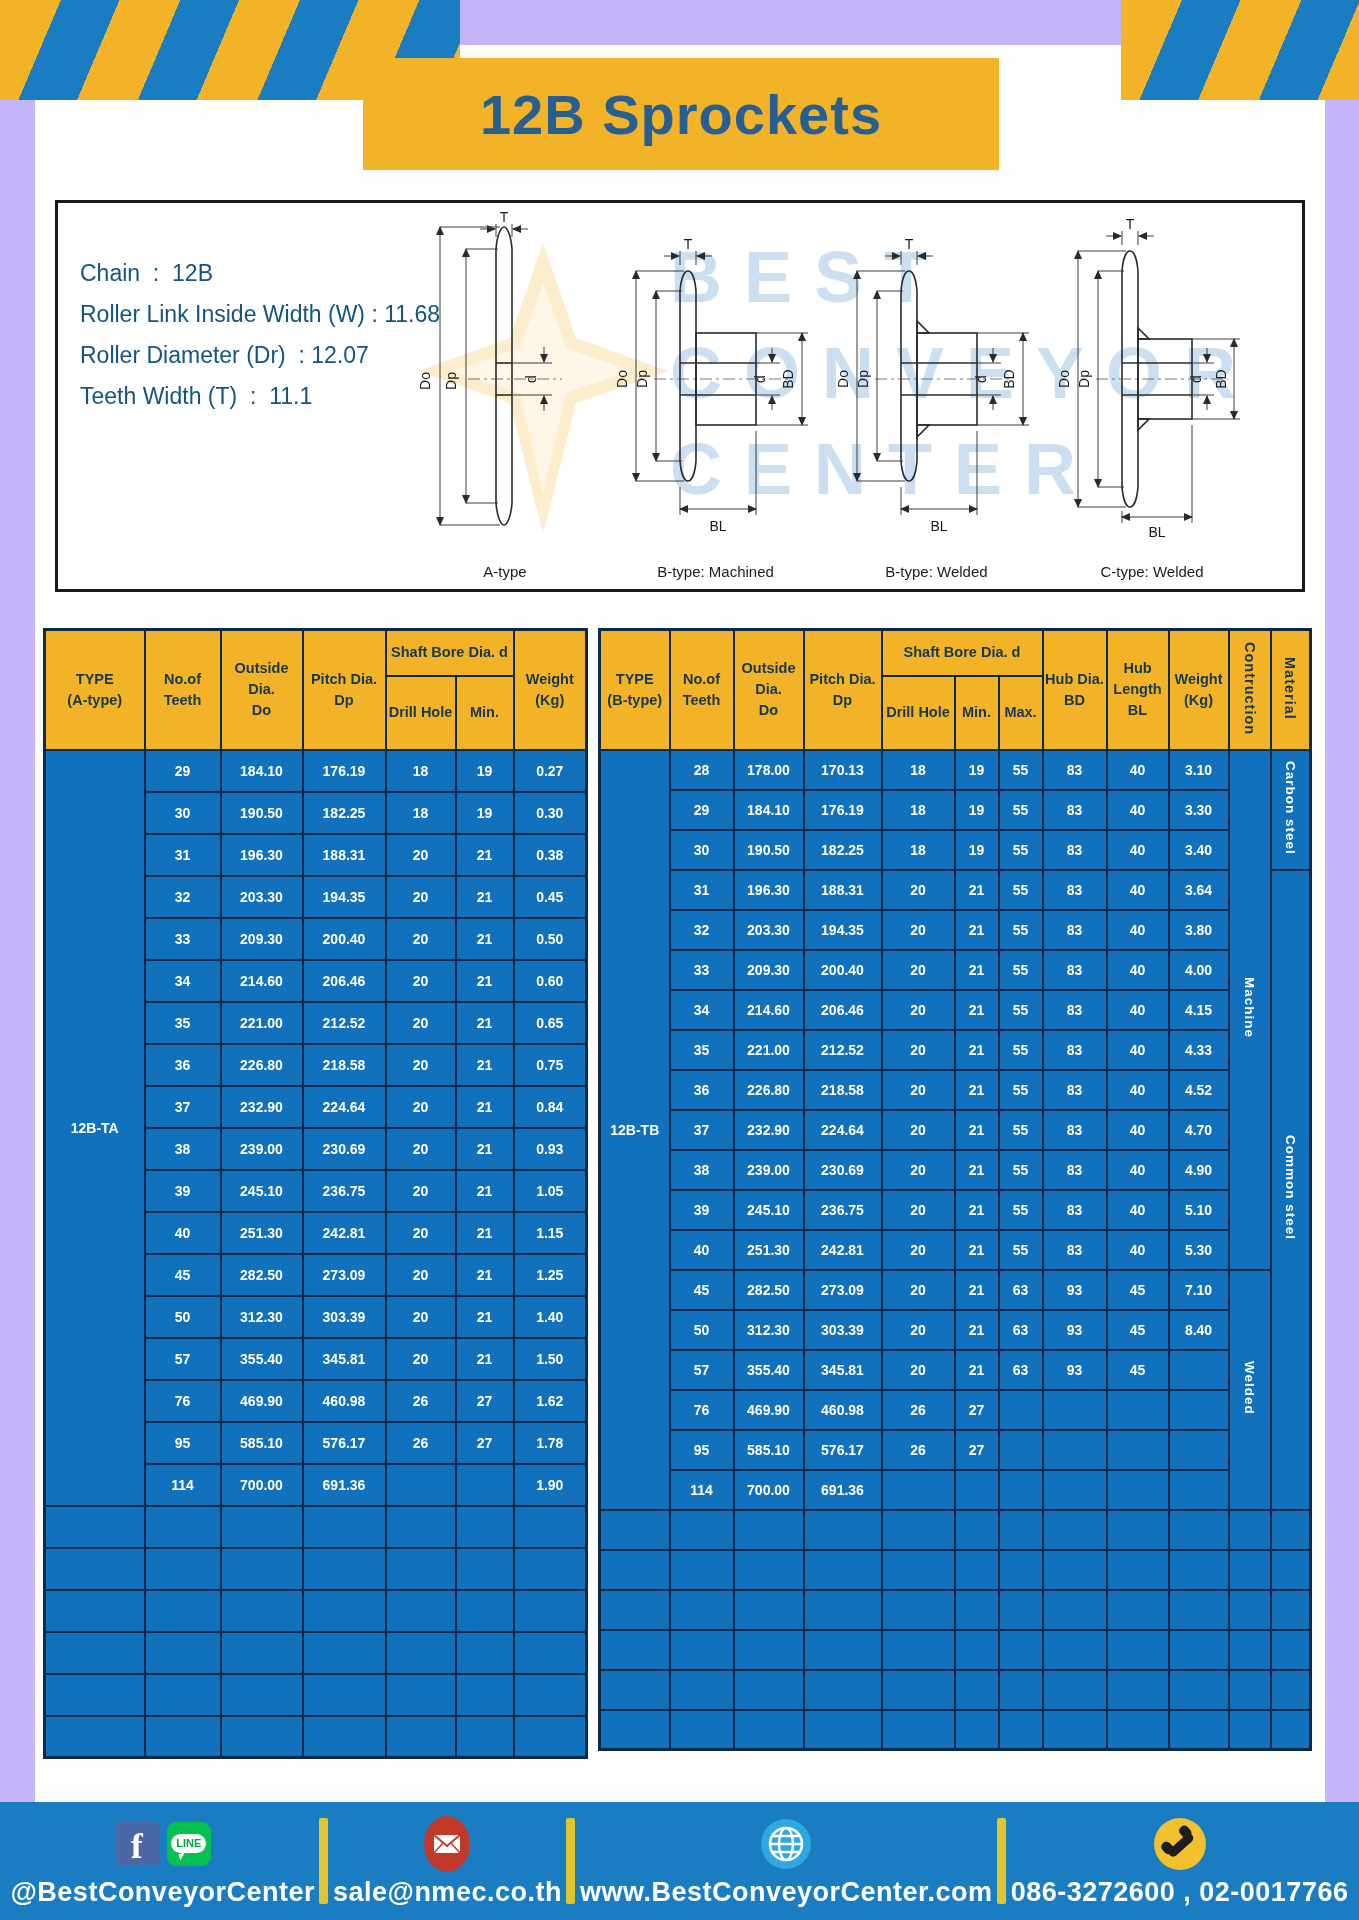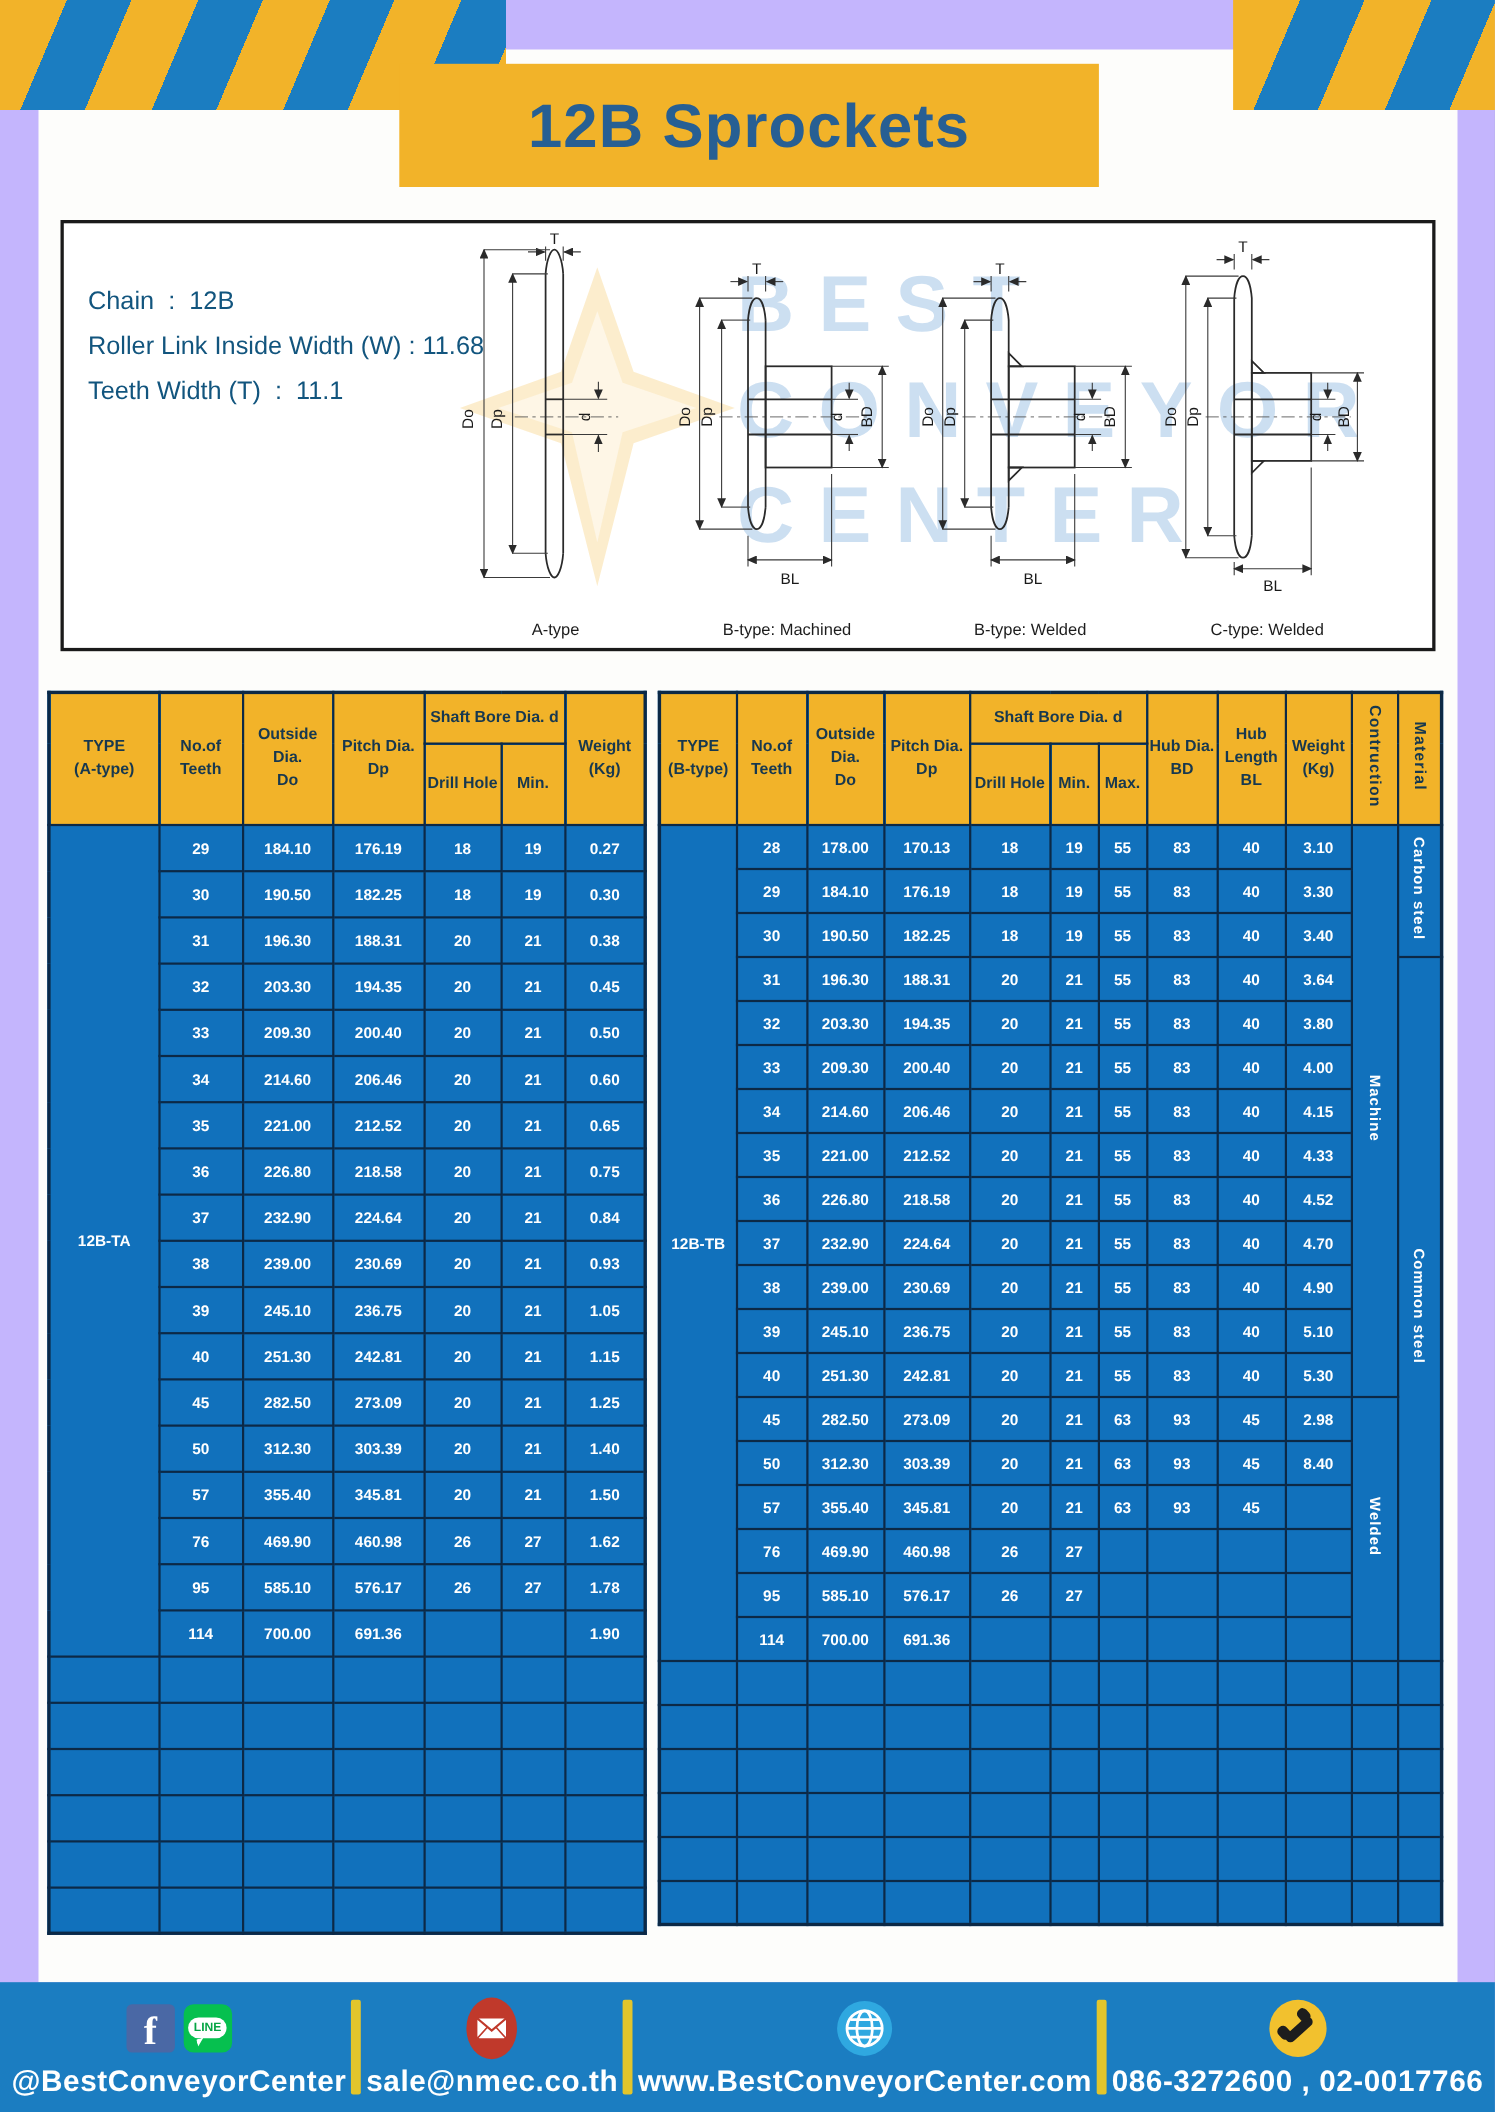--- a/index.html
+++ b/index.html
@@ -93,20 +93,21 @@
       <div class="wm-text">
         <div>BEST</div>
         <div>CONVEYOR</div>
         <div>CENTER</div>
       </div>
     </div>
 
     <div class="specs">
       <div>Chain  :  12B</div>
       <div>Roller Link Inside Width (W) : 11.68</div>
+      <div>Roller Diameter (Dr)  : 12.07</div>
       <div>Teeth Width (T)  :  11.1</div>
     </div>
 
     <div class="diagram-row">
 
       <div class="diag">
         <svg class="dwg" width="190" height="330" viewBox="0 0 190 330">
           <line class="cl" x1="58" y1="168" x2="152" y2="168" stroke-dasharray="12 4 3 4"></line>
           <path d="M86,38 L86,292"></path>
             <path d="M102,38 L102,292"></path>
@@ -726,21 +727,21 @@
         </tr>
         <tr>
           <td>45</td>
           <td>282.50</td>
           <td>273.09</td>
           <td>20</td>
           <td>21</td>
           <td>63</td>
           <td>93</td>
           <td>45</td>
-          <td>2.98</td>
+          <td>7.10</td>
           <td rowspan="6"><span class="vtext">Welded</span></td>
         </tr>
         <tr>
           <td>50</td>
           <td>312.30</td>
           <td>303.39</td>
           <td>20</td>
           <td>21</td>
           <td>63</td>
           <td>93</td>

